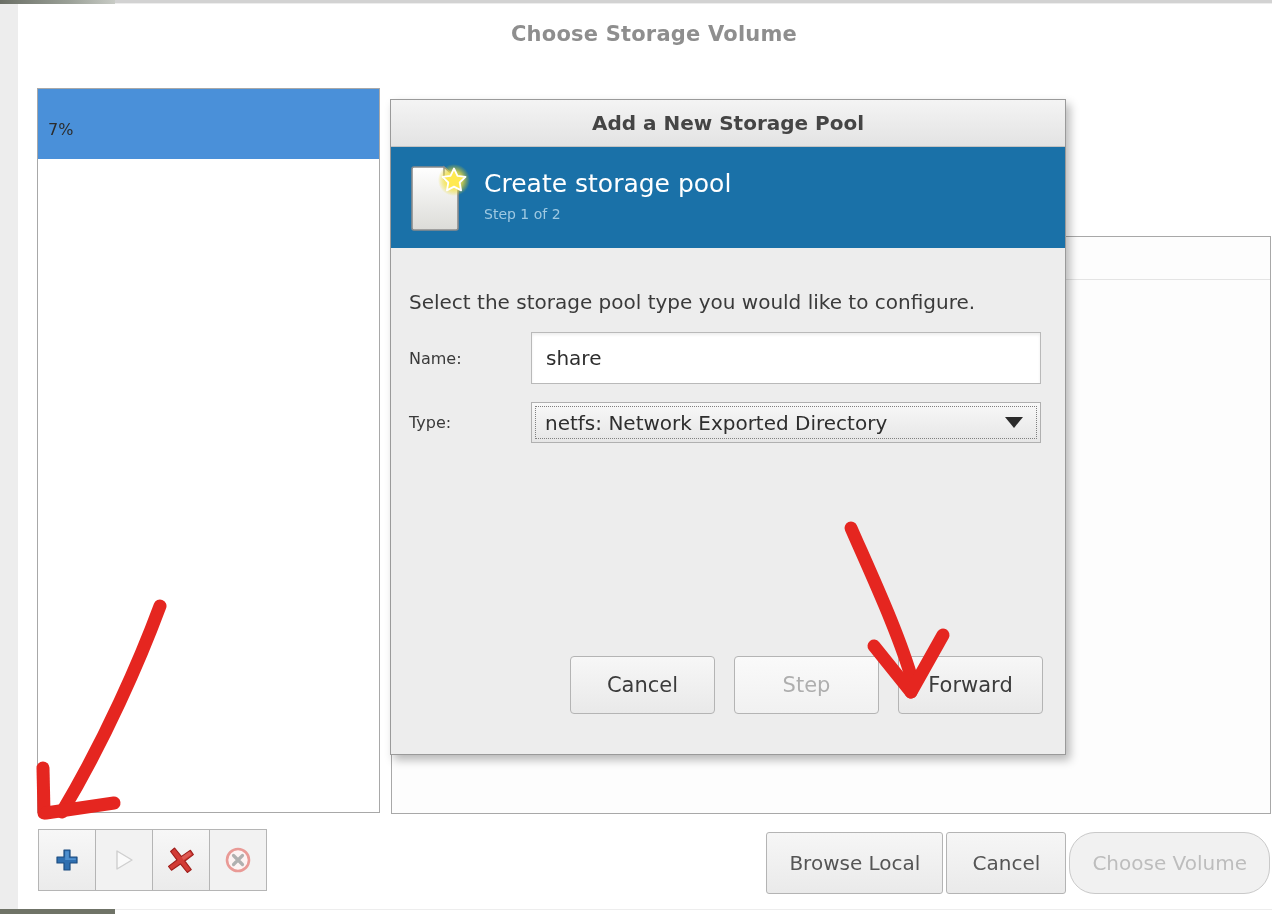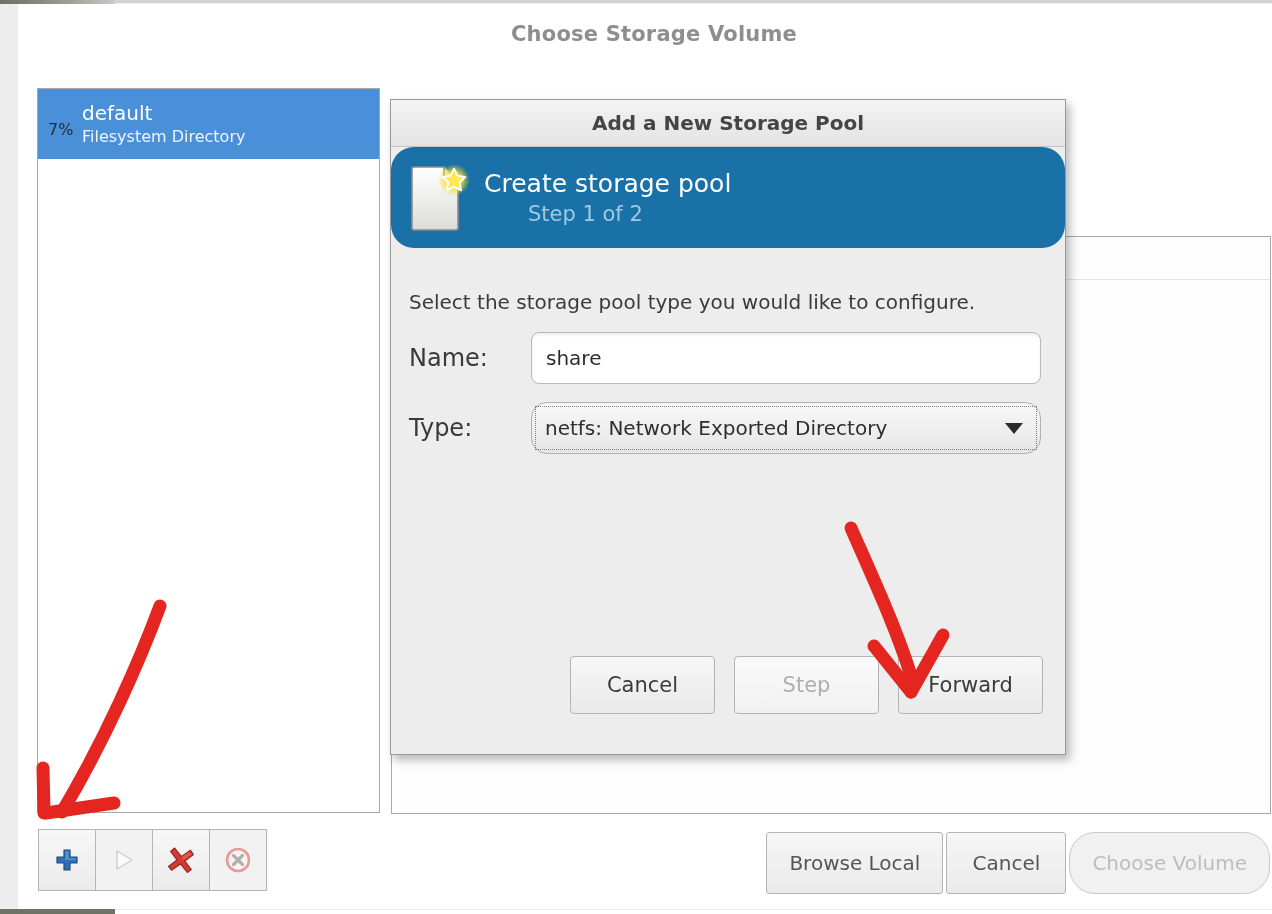--- a/index.html
+++ b/index.html
@@ -183,82 +183,80 @@
     font-weight: bold;
     color: #454545;
   }
   #dialog-banner {
     height: 101px;
     background: #1a71a8;
     display: flex;
     align-items: center;
     padding-left: 17px;
     box-sizing: border-box;
-    border-radius: 23px;
   }
   #banner-icon {
     position: relative;
     width: 62px; height: 74px;
     margin-right: 14px;
     flex: 0 0 auto;
   }
   #banner-texts { display:flex; flex-direction:column; }
   #banner-heading {
     font-size: 25px;
     color: #ffffff;
     line-height: 32px;
   }
   #banner-step {
-    font-size: 21px;
+    font-size: 14px;
     color: #9fc9e2;
     line-height: 28px;
-    margin-left: 44px;
   }
   #dialog-body {
     padding: 42px 0 0 0;
     position: relative;
     height: 488px;
     box-sizing: border-box;
   }
   #form-intro {
     font-size: 20px;
     color: #3a3a3a;
     margin: 0 0 0 18px;
   }
   .form-row {
     display: flex;
     align-items: center;
     margin-left: 18px;
     margin-top: 18px;
   }
   .form-label {
     width: 122px;
-    font-size: 24px;
+    font-size: 16px;
     color: #3a3a3a;
     flex: 0 0 auto;
   }
   #name-input {
     width: 510px;
     height: 52px;
     border: 1px solid #b9b9b9;
-    border-radius: 8px;
+    border-radius: 0;
     background: #ffffff;
     box-shadow: inset 0 2px 3px rgba(0,0,0,.07);
     font-size: 20px;
     color: #2e2e2e;
     padding: 0 14px;
     box-sizing: border-box;
     display: flex;
     align-items: center;
   }
   #type-select {
     width: 510px;
-    height: 52px;
+    height: 41px;
     border: 1px solid #b0b0b0;
-    border-radius: 16px;
+    border-radius: 0;
     background: linear-gradient(to bottom, #f8f8f8, #e6e6e6);
     font-size: 20px;
     color: #2e2e2e;
     padding: 0 13px;
     box-sizing: border-box;
     display: flex;
     align-items: center;
     justify-content: space-between;
     position: relative;
   }
@@ -315,24 +313,20 @@
 <div id="bottom-strip"></div>
 <div id="bottom-strip2"></div>
 
 <div id="window">
 
   <div id="window-title">Choose Storage Volume</div>
 
   <div id="pool-list">
     <div class="pool-row selected">
       <div class="pool-usage">7%</div>
-      <div class="pool-texts">
-        <div class="pool-name">default</div>
-        <div class="pool-type">Filesystem Directory</div>
-      </div>
     </div>
   </div>
 
   <div id="pool-toolbar">
     <div class="tool-btn">
       <svg width="28" height="28" viewBox="0 0 28 28">
         <path d="M11 4 h6 v7 h7 v6 h-7 v7 h-6 v-7 h-7 v-6 h7 z" fill="#2f6fb0" stroke="#1d4d80" stroke-width="1.2" stroke-linejoin="round"></path>
         <path d="M12.2 5.3 h3.6 v7 h7 v1.6 h-10.6 z" fill="#5b9bd8" opacity=".75"></path>
       </svg>
     </div>

